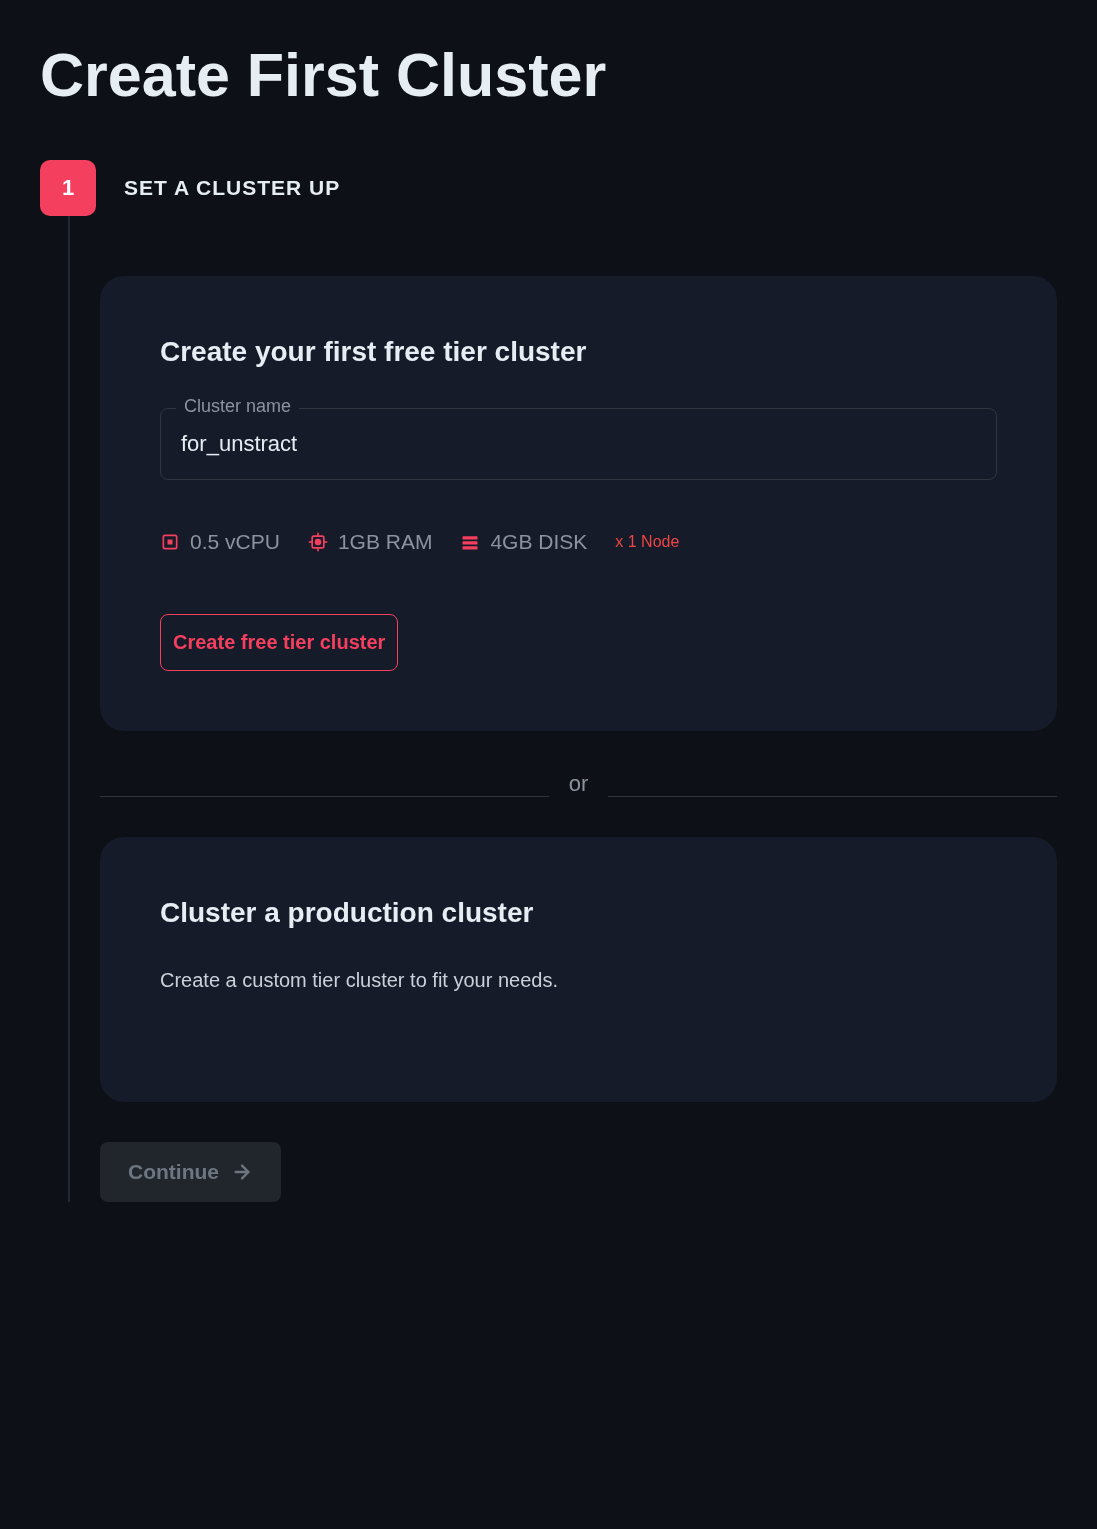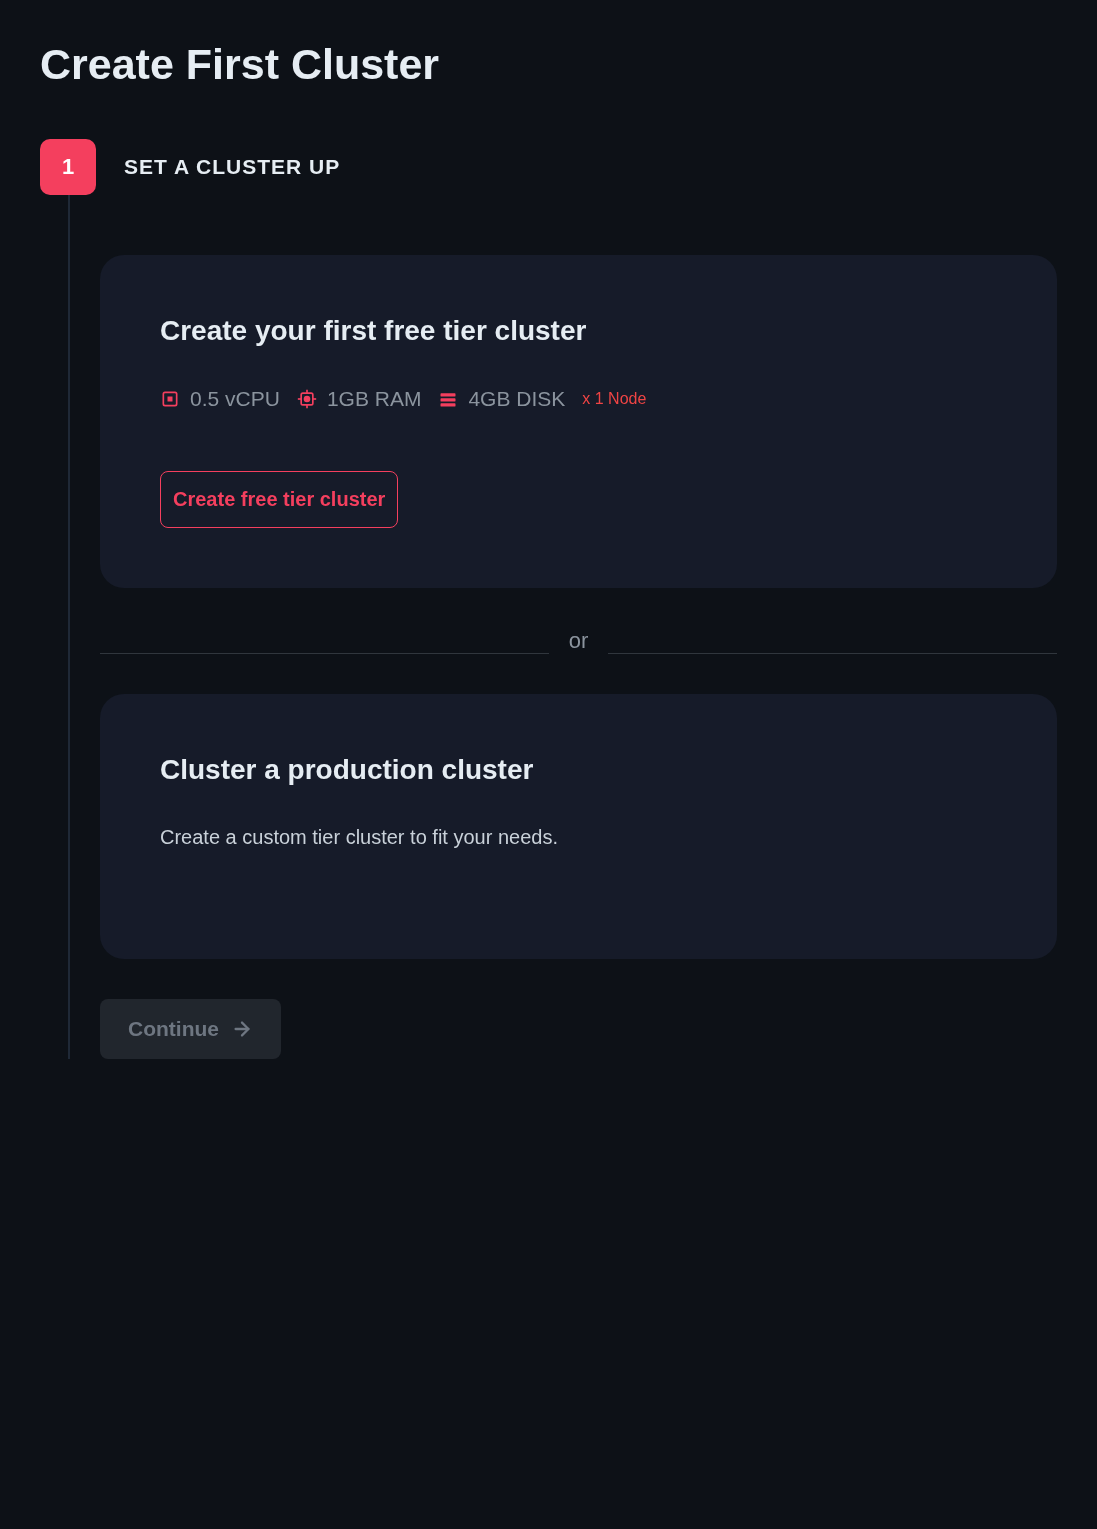--- a/index.html
+++ b/index.html
@@ -9,21 +9,21 @@
     }
     body {
       background: #0d1117;
       color: #e6edf3;
       font-family: -apple-system, BlinkMacSystemFont, "Segoe UI", Helvetica, Arial, sans-serif;
       padding: 40px;
       min-height: 1529px;
       width: 1097px;
     }
     .page-title {
-      font-size: 43px;
+      font-size: 61px;
       font-weight: 700;
       color: #e6edf3;
       margin-bottom: 50px;
     }
     .step-header {
       display: flex;
       align-items: center;
       gap: 28px;
       margin-bottom: 60px;
     }
@@ -94,21 +94,21 @@
       border: 1px solid #30363d;
       border-radius: 8px;
       padding: 22px 20px;
       font-size: 22px;
       color: #e6edf3;
       outline: none;
     }
     .specs-row {
       display: flex;
       align-items: center;
-      gap: 17px;
+      gap: 28px;
       margin-bottom: 60px;
     }
     .spec-item {
       display: flex;
       align-items: center;
       gap: 10px;
       color: #8b949e;
       font-size: 21px;
     }
     .spec-icon {
@@ -172,20 +172,24 @@
 <div class="step-header">
   <div class="step-badge">1</div>
   <div class="step-label">SET A CLUSTER UP</div>
 </div>
 
 <div class="content-area">
 
   <div class="card">
     <h2 class="card-title">Create your first free tier cluster</h2>
     
+    <div class="input-wrapper">
+      <label class="input-label">Cluster name</label>
+      <input type="text" class="text-input" value="for_unstract" style="">
+    </div>
 
     <div class="specs-row">
       <div class="spec-item">
         <span class="spec-icon">
           <svg width="20" height="20" viewBox="0 0 24 24" fill="currentColor">
               <rect x="4" y="4" width="16" height="16" rx="2" stroke="currentColor" stroke-width="2" fill="none"></rect>
               <rect x="9" y="9" width="6" height="6" fill="currentColor"></rect>
             </svg>
         </span>
         <span>0.5 vCPU</span>

